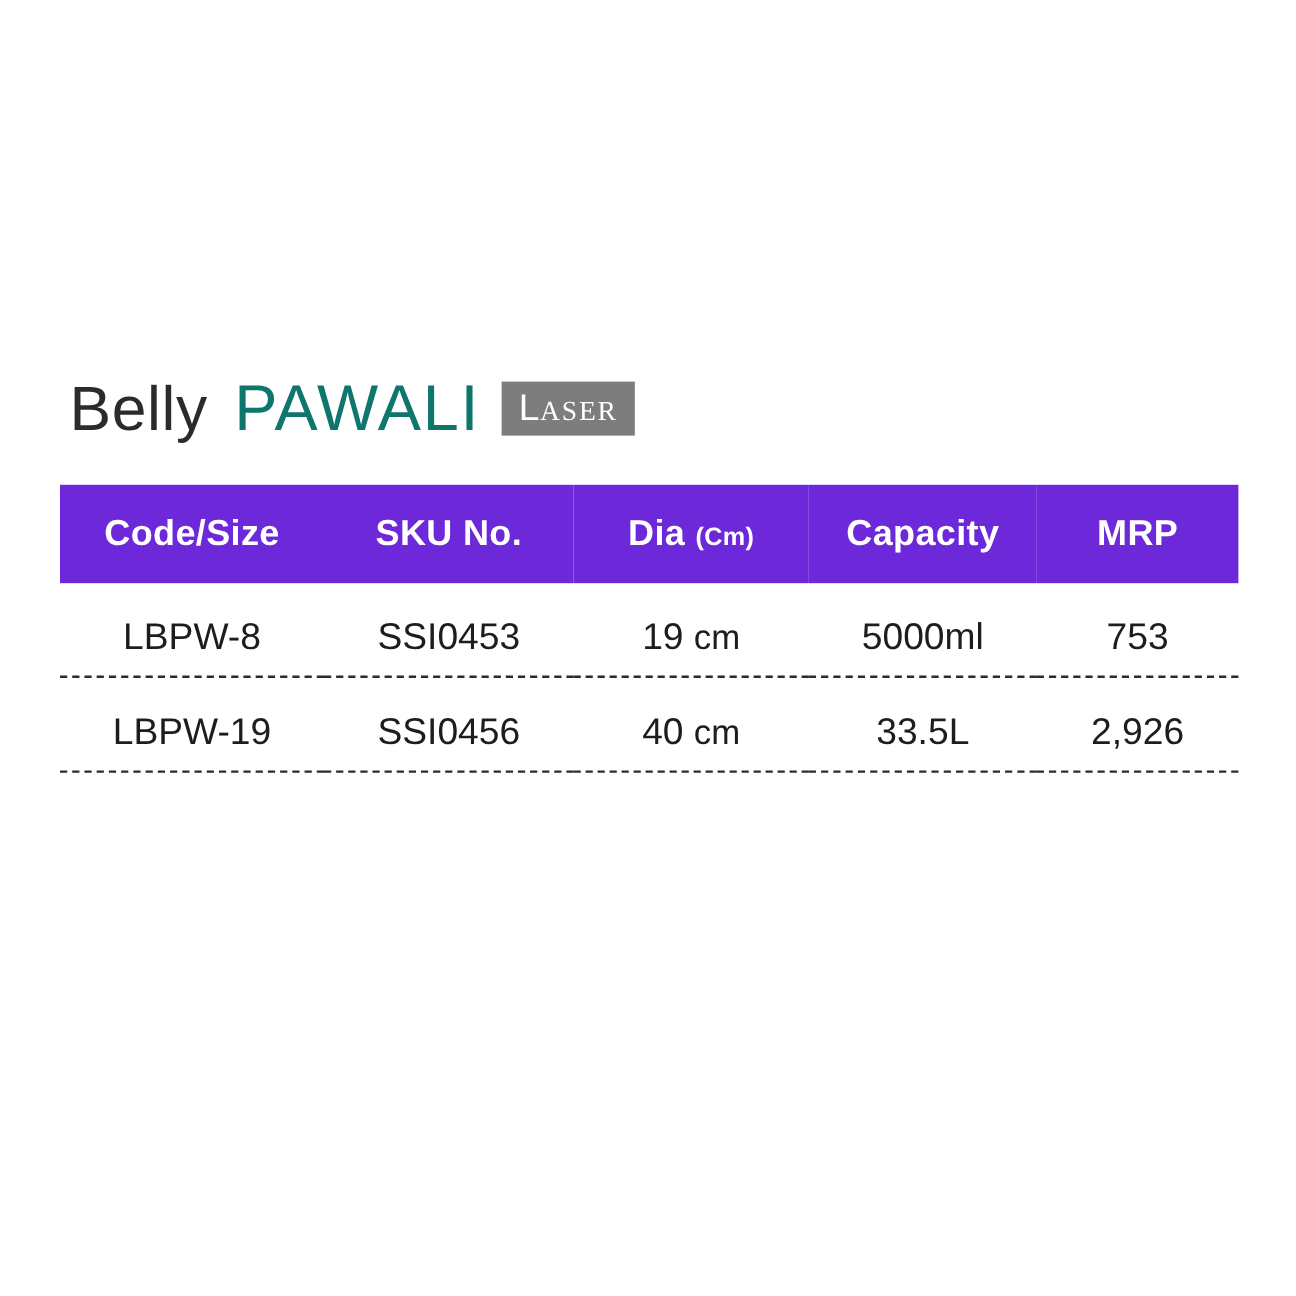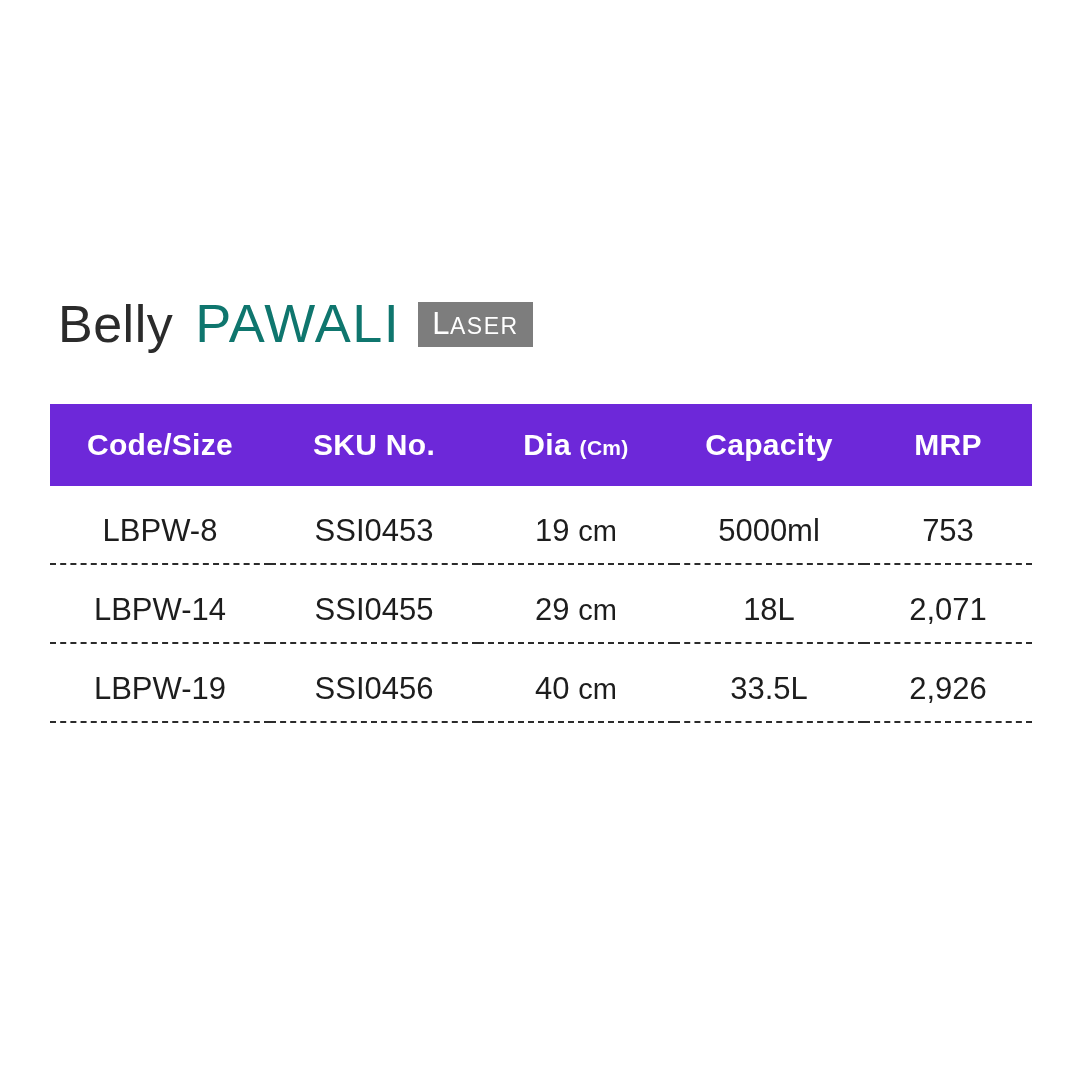--- a/index.html
+++ b/index.html
@@ -22,21 +22,21 @@
     top: 0;
     width: 1080px;
     height: 1080px;
     background: #ffffff;
   }
 
   
   .title-row {
     position: absolute;
     left: 58px;
-    top: 292px;
+    top: 309px;
     display: flex;
     align-items: baseline;
     height: 70px;
     text-align: center;
   }
   .title-belly {
     font-family: "Liberation Sans", sans-serif;
     font-size: 52px;
     font-weight: 400;
     letter-spacing: 0.5px;
@@ -61,20 +61,21 @@
   }
   .badge-l {
     font-size: 31px;
     font-weight: 400;
     letter-spacing: 0.5px;
   }
   .badge-aser {
     font-size: 23px;
     font-weight: 400;
     letter-spacing: 1.5px;
+    font-family: Liberation Serif, serif;
   }
 
   
   .table-wrap {
     position: absolute;
     left: 50px;
     top: 404px;
     width: 982px;
   }
   table.spec {
@@ -167,30 +168,20 @@
           <td class="cell-pad-l">LBPW-8</td>
           <td>SSI0453</td>
           <td>
             <span>19</span>
             <span class="dia-unit">cm</span>
           </td>
           <td>5000ml</td>
           <td>753</td>
         </tr>
         <tr>
-          <td class="cell-pad-l">LBPW-14</td>
-          <td>SSI0455</td>
-          <td>
-            <span>29</span>
-            <span class="dia-unit">cm</span>
-          </td>
-          <td>18L</td>
-          <td>2,071</td>
-        </tr>
-        <tr>
           <td class="cell-pad-l">LBPW-19</td>
           <td>SSI0456</td>
           <td>
             <span>40</span>
             <span class="dia-unit">cm</span>
           </td>
           <td>33.5L</td>
           <td>2,926</td>
         </tr>
       </tbody>

